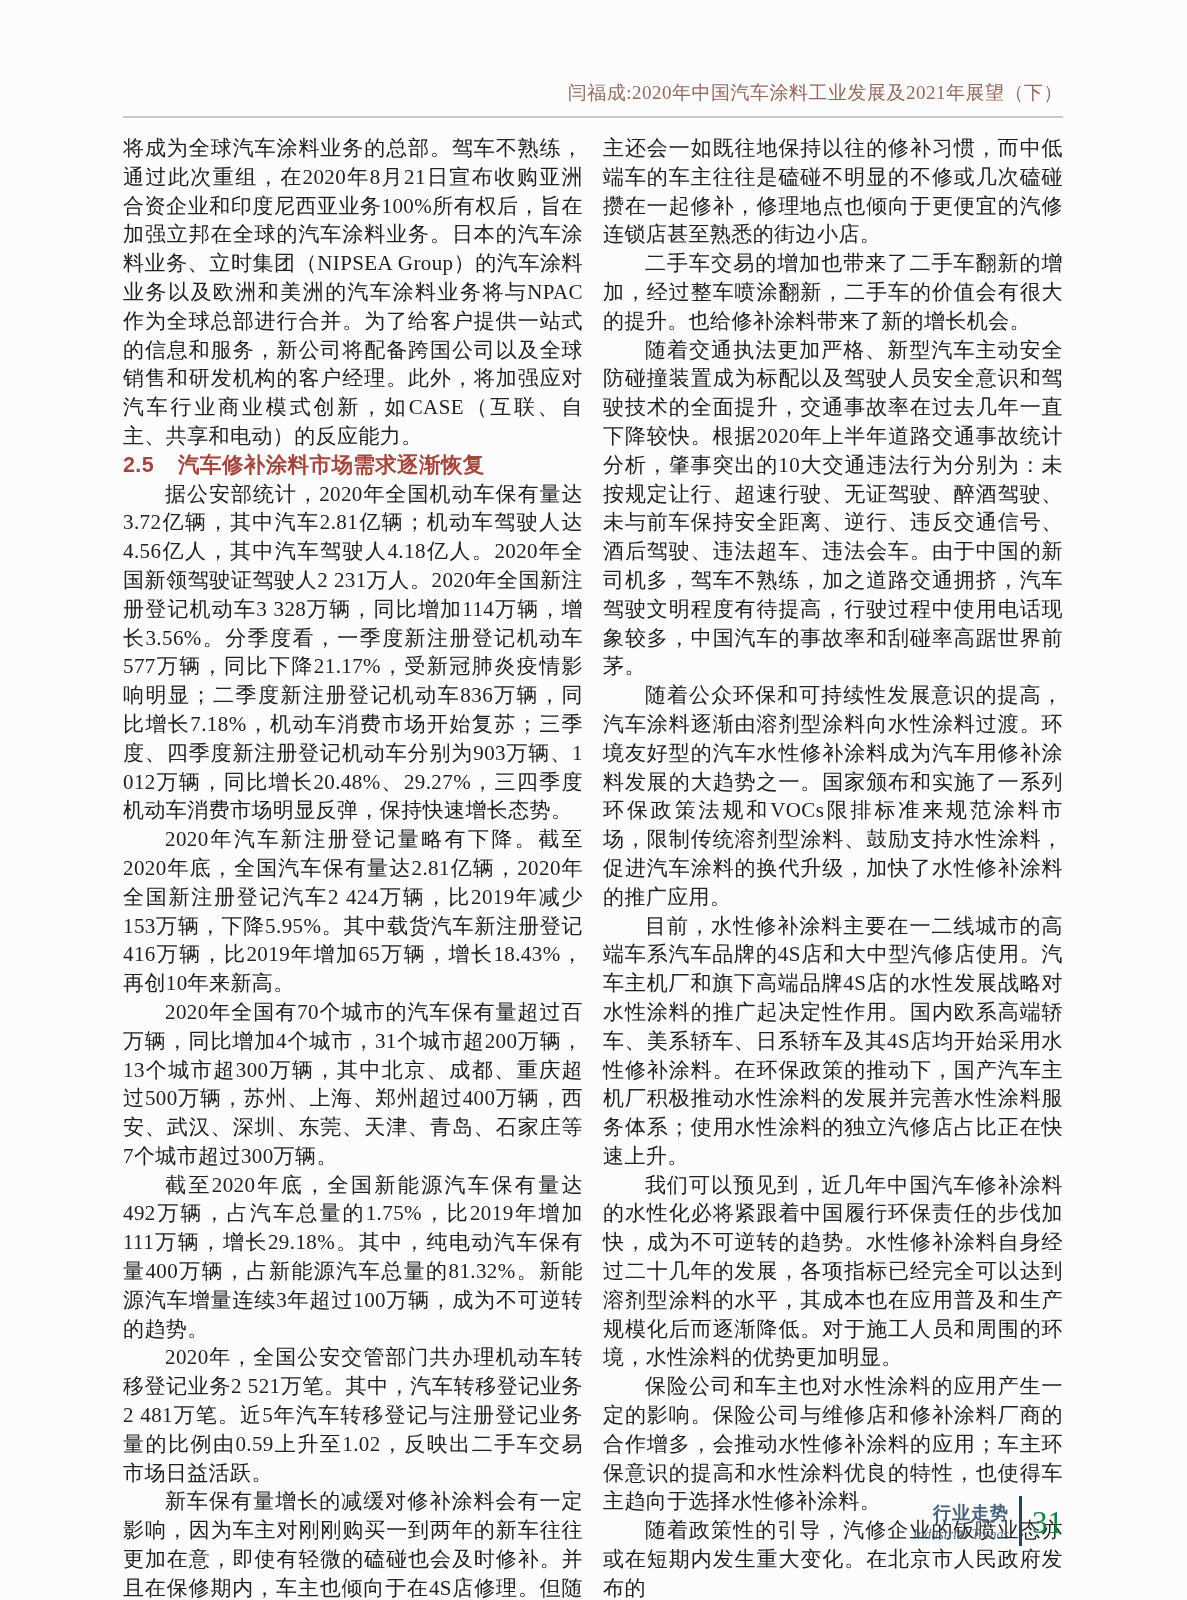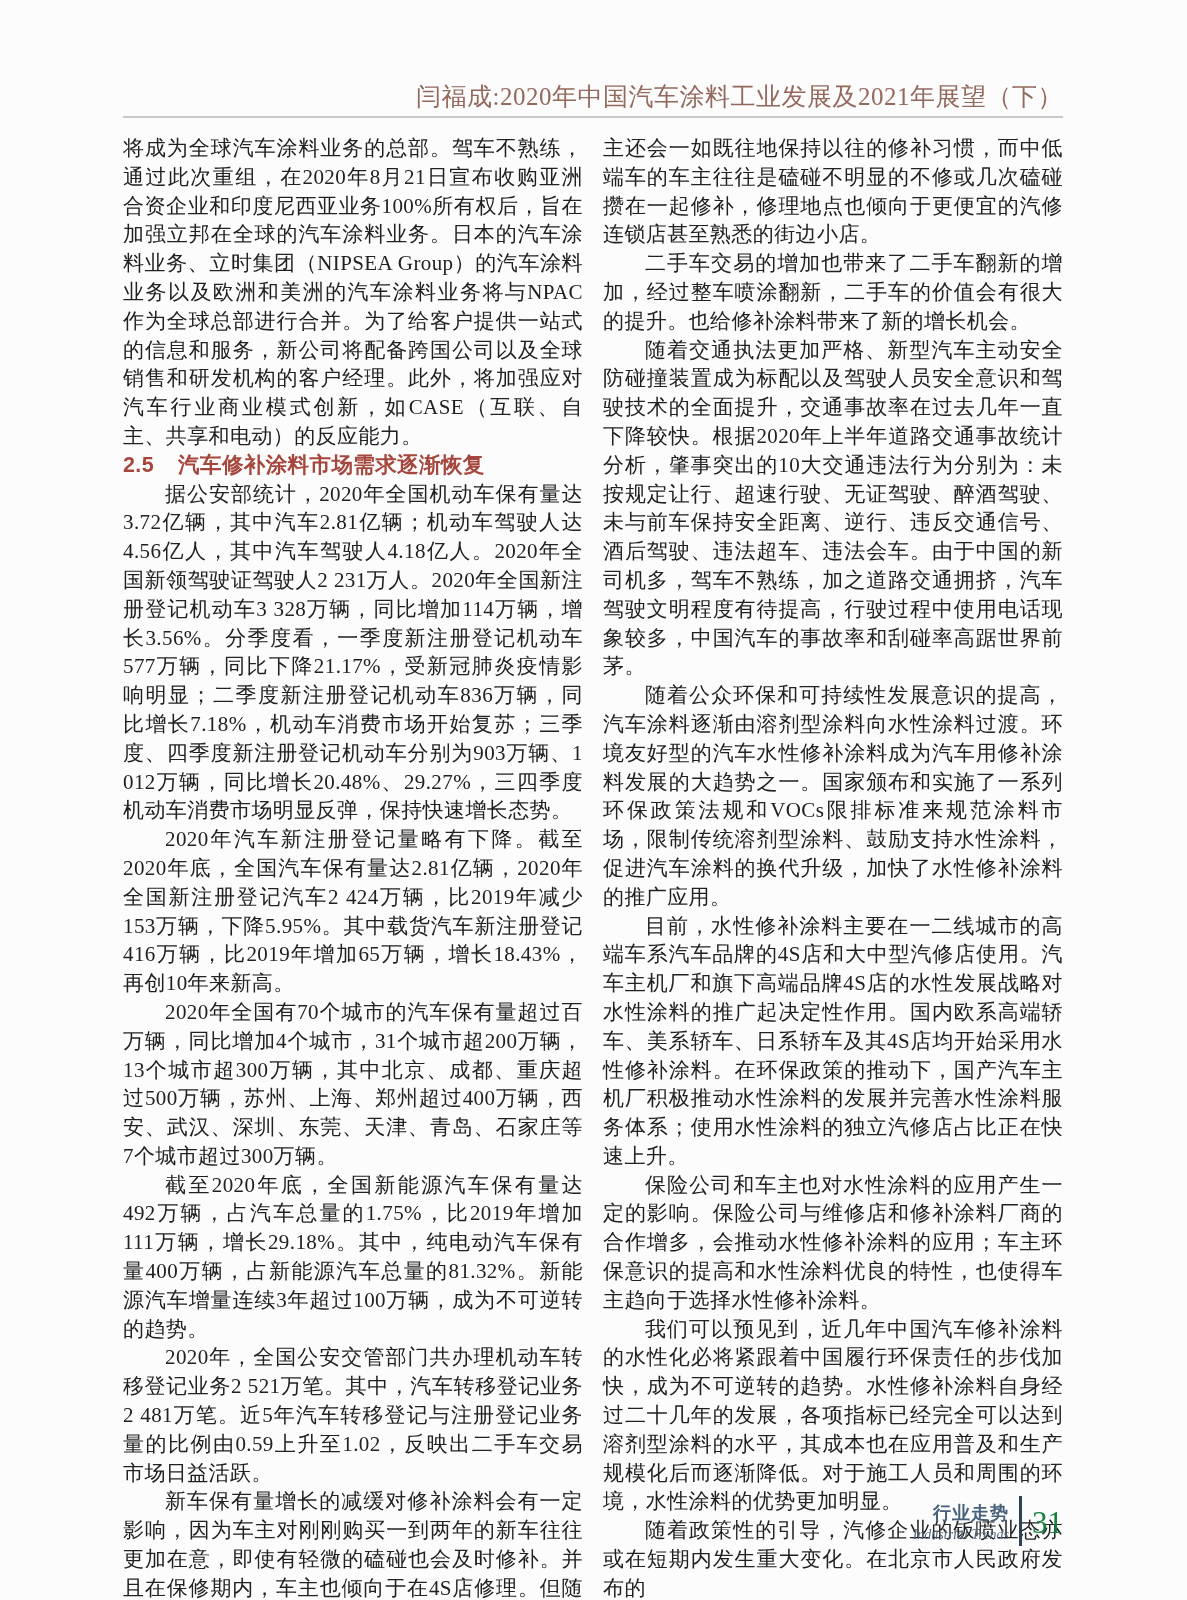--- a/index.html
+++ b/index.html
@@ -10,21 +10,21 @@
     position: relative;
     font-family: "Liberation Serif", "DejaVu Serif", serif;
     overflow: hidden;
   }
   .running-header {
     position: absolute;
     top: 80px;
     left: 123px;
     width: 940px;
     text-align: right;
-    font-size: 25px;
+    font-size: 19px;
     letter-spacing: 0.5px;
     color: #93695d;
     font-family: "Liberation Serif", "DejaVu Serif", serif;
   }
   .header-rule {
     position: absolute;
     top: 116px;
     left: 123px;
     width: 940px;
     height: 2px;
@@ -125,22 +125,22 @@
     <p>截至2020年底，全国新能源汽车保有量达492万辆，占汽车总量的1.75%，比2019年增加111万辆，增长29.18%。其中，纯电动汽车保有量400万辆，占新能源汽车总量的81.32%。新能源汽车增量连续3年超过100万辆，成为不可逆转的趋势。</p>
     <p>2020年，全国公安交管部门共办理机动车转移登记业务2 521万笔。其中，汽车转移登记业务2 481万笔。近5年汽车转移登记与注册登记业务量的比例由0.59上升至1.02，反映出二手车交易市场日益活跃。</p>
     <p>新车保有量增长的减缓对修补涂料会有一定影响，因为车主对刚刚购买一到两年的新车往往更加在意，即使有轻微的磕碰也会及时修补。并且在保修期内，车主也倾向于在4S店修理。但随着车龄的增长，特别是5年以上车龄的旧车，仅有高端车和豪华车的车</p>
   </div>
   <div class="col">
     <p class="cont">主还会一如既往地保持以往的修补习惯，而中低端车的车主往往是磕碰不明显的不修或几次磕碰攒在一起修补，修理地点也倾向于更便宜的汽修连锁店甚至熟悉的街边小店。</p>
     <p>二手车交易的增加也带来了二手车翻新的增加，经过整车喷涂翻新，二手车的价值会有很大的提升。也给修补涂料带来了新的增长机会。</p>
     <p>随着交通执法更加严格、新型汽车主动安全防碰撞装置成为标配以及驾驶人员安全意识和驾驶技术的全面提升，交通事故率在过去几年一直下降较快。根据2020年上半年道路交通事故统计分析，肇事突出的10大交通违法行为分别为：未按规定让行、超速行驶、无证驾驶、醉酒驾驶、未与前车保持安全距离、逆行、违反交通信号、酒后驾驶、违法超车、违法会车。由于中国的新司机多，驾车不熟练，加之道路交通拥挤，汽车驾驶文明程度有待提高，行驶过程中使用电话现象较多，中国汽车的事故率和刮碰率高踞世界前茅。</p>
     <p>随着公众环保和可持续性发展意识的提高，汽车涂料逐渐由溶剂型涂料向水性涂料过渡。环境友好型的汽车水性修补涂料成为汽车用修补涂料发展的大趋势之一。国家颁布和实施了一系列环保政策法规和VOCs限排标准来规范涂料市场，限制传统溶剂型涂料、鼓励支持水性涂料，促进汽车涂料的换代升级，加快了水性修补涂料的推广应用。</p>
     <p>目前，水性修补涂料主要在一二线城市的高端车系汽车品牌的4S店和大中型汽修店使用。汽车主机厂和旗下高端品牌4S店的水性发展战略对水性涂料的推广起决定性作用。国内欧系高端轿车、美系轿车、日系轿车及其4S店均开始采用水性修补涂料。在环保政策的推动下，国产汽车主机厂积极推动水性涂料的发展并完善水性涂料服务体系；使用水性涂料的独立汽修店占比正在快速上升。</p>
+    <p>我们可以预见到，近几年中国汽车修补涂料的水性化必将紧跟着中国履行环保责任的步伐加快，成为不可逆转的趋势。水性修补涂料自身经过二十几年的发展，各项指标已经完全可以达到溶剂型涂料的水平，其成本也在应用普及和生产规模化后而逐渐降低。对于施工人员和周围的环境，水性涂料的优势更加明显。</p>
     <p>保险公司和车主也对水性涂料的应用产生一定的影响。保险公司与维修店和修补涂料厂商的合作增多，会推动水性修补涂料的应用；车主环保意识的提高和水性涂料优良的特性，也使得车主趋向于选择水性修补涂料。</p>
-    <p>我们可以预见到，近几年中国汽车修补涂料的水性化必将紧跟着中国履行环保责任的步伐加快，成为不可逆转的趋势。水性修补涂料自身经过二十几年的发展，各项指标已经完全可以达到溶剂型涂料的水平，其成本也在应用普及和生产规模化后而逐渐降低。对于施工人员和周围的环境，水性涂料的优势更加明显。</p>
     <p>随着政策性的引导，汽修企业的钣喷业态亦或在短期内发生重大变化。在北京市人民政府发布的</p>
   </div>
 </div>
 
 <div class="page-footer">
   <div class="footer-labels">
     <div class="footer-cn">行业走势</div>
     <div class="footer-en">Industrial Trends</div>
   </div>
   <div class="footer-bar"></div>

